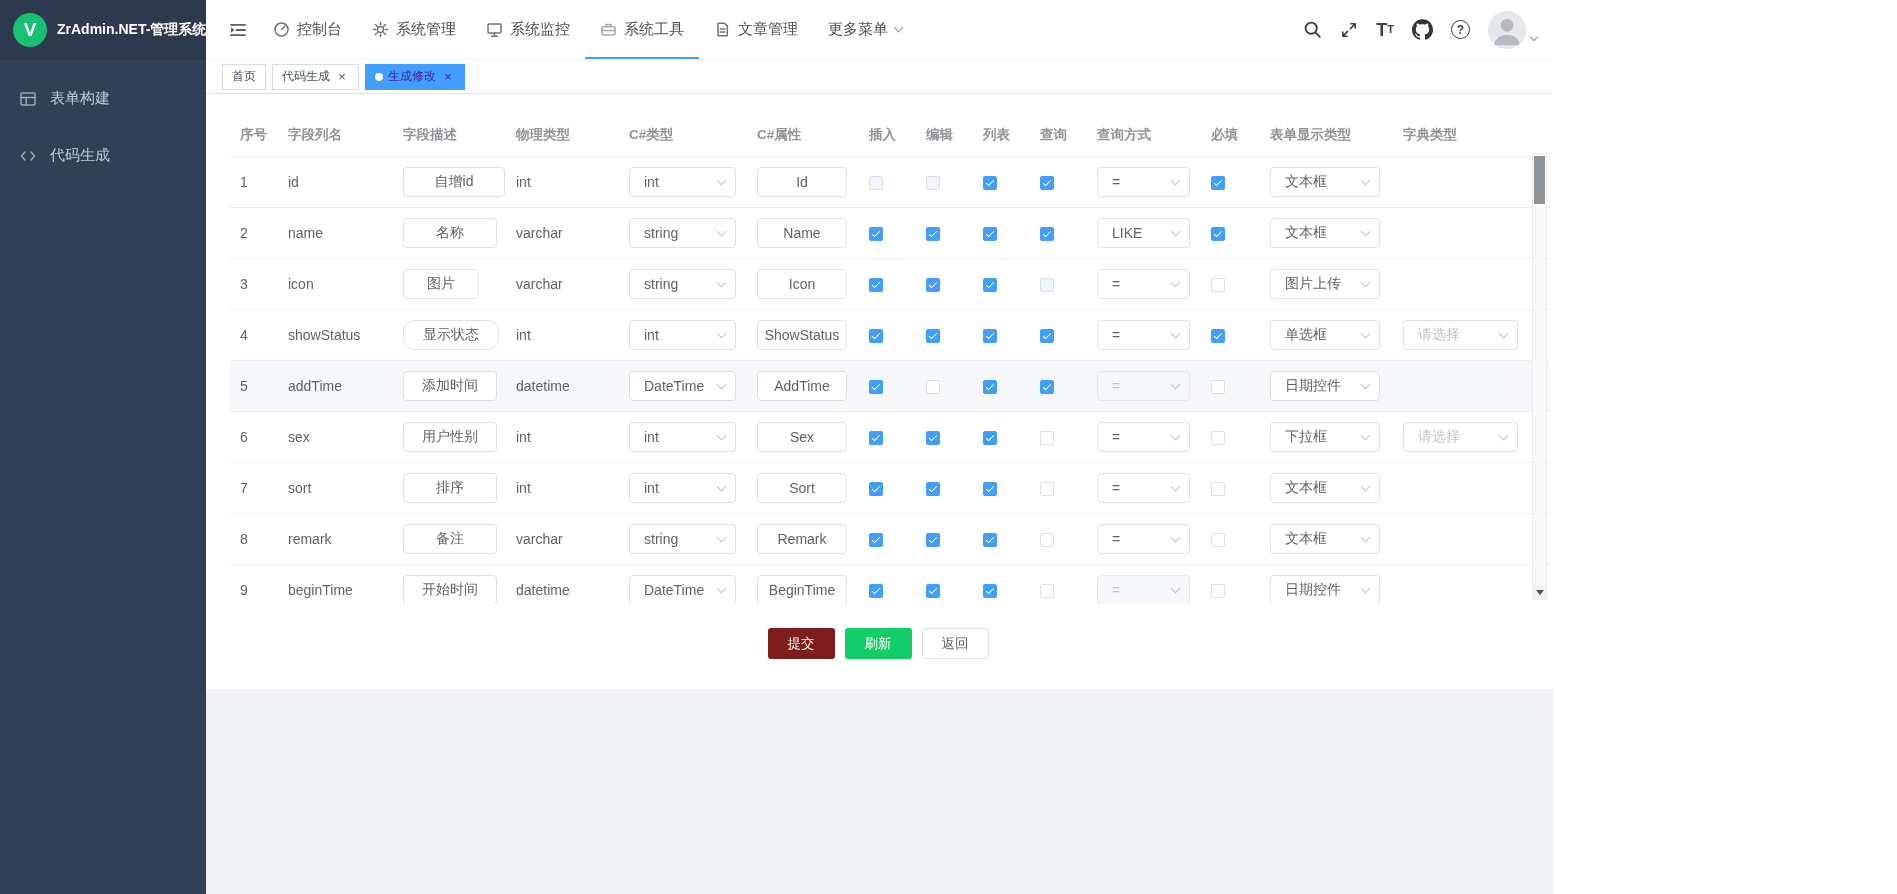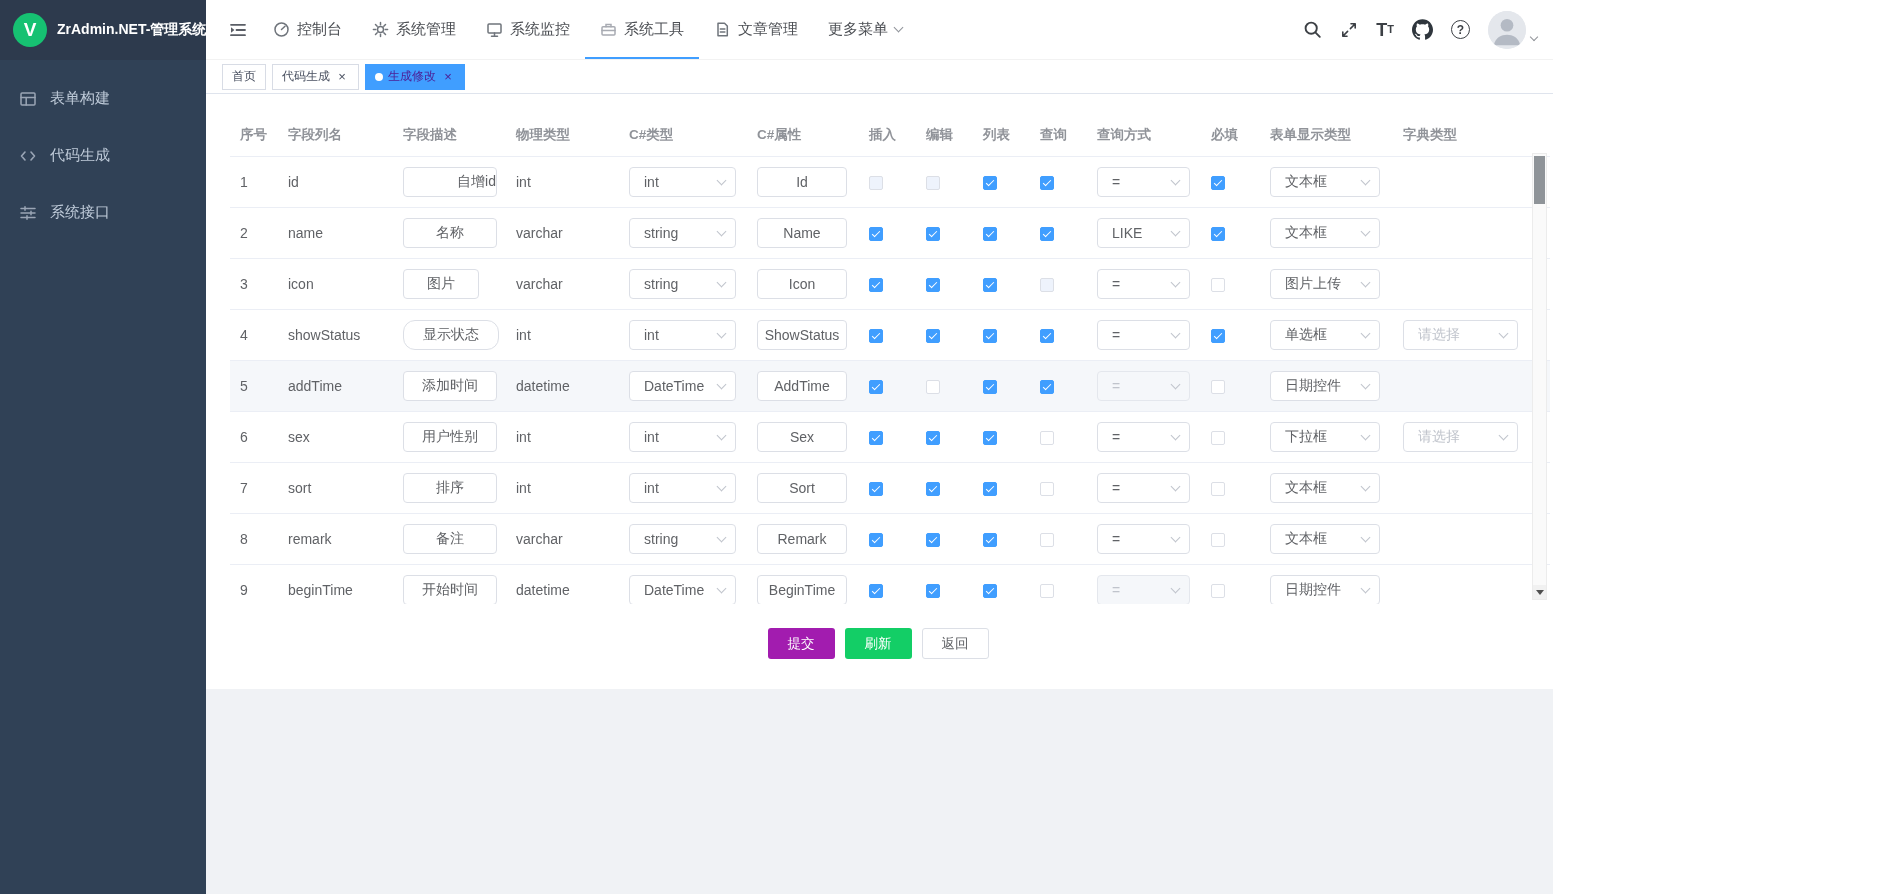--- a/index.html
+++ b/index.html
@@ -93,21 +93,21 @@
   .sb-down { position: absolute; left: 0; bottom: 0; width: 13px; height: 14px; background: #f1f1f1;
     display: flex; align-items: center; justify-content: center; cursor: pointer; }
   .sb-down i { width: 0; height: 0; border-left: 4px solid transparent; border-right: 4px solid transparent;
     border-top: 5px solid #505050; }
 
   
   .footer-bar { width: 1296px; display: flex; justify-content: center; gap: 10px; padding: 24px 0 30px; }
   .btn { height: 31px; padding: 0 19px; border-radius: 3px; font-size: 13.5px; display: inline-flex;
     align-items: center; border: 1px solid transparent; cursor: pointer; background: #fff;
     font-family: "Liberation Sans", "DejaVu Sans", sans-serif; }
-  .btn-submit { background: #a21caf; color: #fff; }
+  .btn-submit { background: #7f1d1d; color: #fff; }
   .btn-refresh { background: #13ce66; color: #fff; }
   .btn-back { border-color: #dcdfe6; color: #606266; }
 
   .page-rest { flex: 1; background: #f0f2f5; }
   svg { display: block; }
 </style>
 </head>
 <body>
 
 <div class="app">
@@ -127,28 +127,20 @@
         </span>
         <span>表单构建</span>
       </div>
       <div class="menu-item">
         <span class="mi-icon">
           <svg width="18" height="18" viewBox="0 0 18 18" fill="none" stroke="currentColor" stroke-width="1.6" stroke-linecap="round" stroke-linejoin="round">
               <path d="M6 5 2.5 9 6 13M12 5l3.5 4-3.5 4"></path>
             </svg>
         </span>
         <span>代码生成</span>
-      </div>
-      <div class="menu-item">
-        <span class="mi-icon">
-          <svg width="18" height="18" viewBox="0 0 18 18" fill="none" stroke="currentColor" stroke-width="1.5" stroke-linecap="round">
-              <path d="M2 4.5h14M2 9h14M2 13.5h14M6 2.7v3.6M12 7.2v3.6M8 11.7v3.6"></path>
-            </svg>
-        </span>
-        <span>系统接口</span>
       </div>
     </nav>
   </aside>
 
   <div class="main">
 
     <header class="navbar">
       <span class="burger">
         <svg width="20" height="20" viewBox="0 0 20 20" fill="none" stroke="currentColor" stroke-width="1.8" stroke-linecap="round">
             <path d="M3 4.8h14M8.5 10h8.5M3 15.2h14"></path>
@@ -276,21 +268,21 @@
             <div class="th">查询方式</div>
             <div class="th">必填</div>
             <div class="th">表单显示类型</div>
             <div class="th">字典类型</div>
           </div>
         <div class="tbody-viewport">
           <div id="tbody">
               <div class="trow tr-body">
                 <div class="td">1</div>
                 <div class="td">id</div>
-                <div class="td"><input class="inp" value="自增id" style="width: 94px; text-align: right;"></div>
+                <div class="td"><input class="inp" value="自增id" style="width: 102px;"></div>
                 <div class="td">int</div>
                 <div class="td"><div class="sel" style="width: 107px;">
                     <span class="sel-text">int</span>
                     <i class="sel-arrow"></i>
                   </div></div>
                 <div class="td"><input class="inp" value="Id" style="width: 90px;"></div>
                 <div class="td"><span class="cb disabled"></span></div>
                 <div class="td"><span class="cb disabled"></span></div>
                 <div class="td"><span class="cb checked"></span></div>
                 <div class="td"><span class="cb checked"></span></div>

